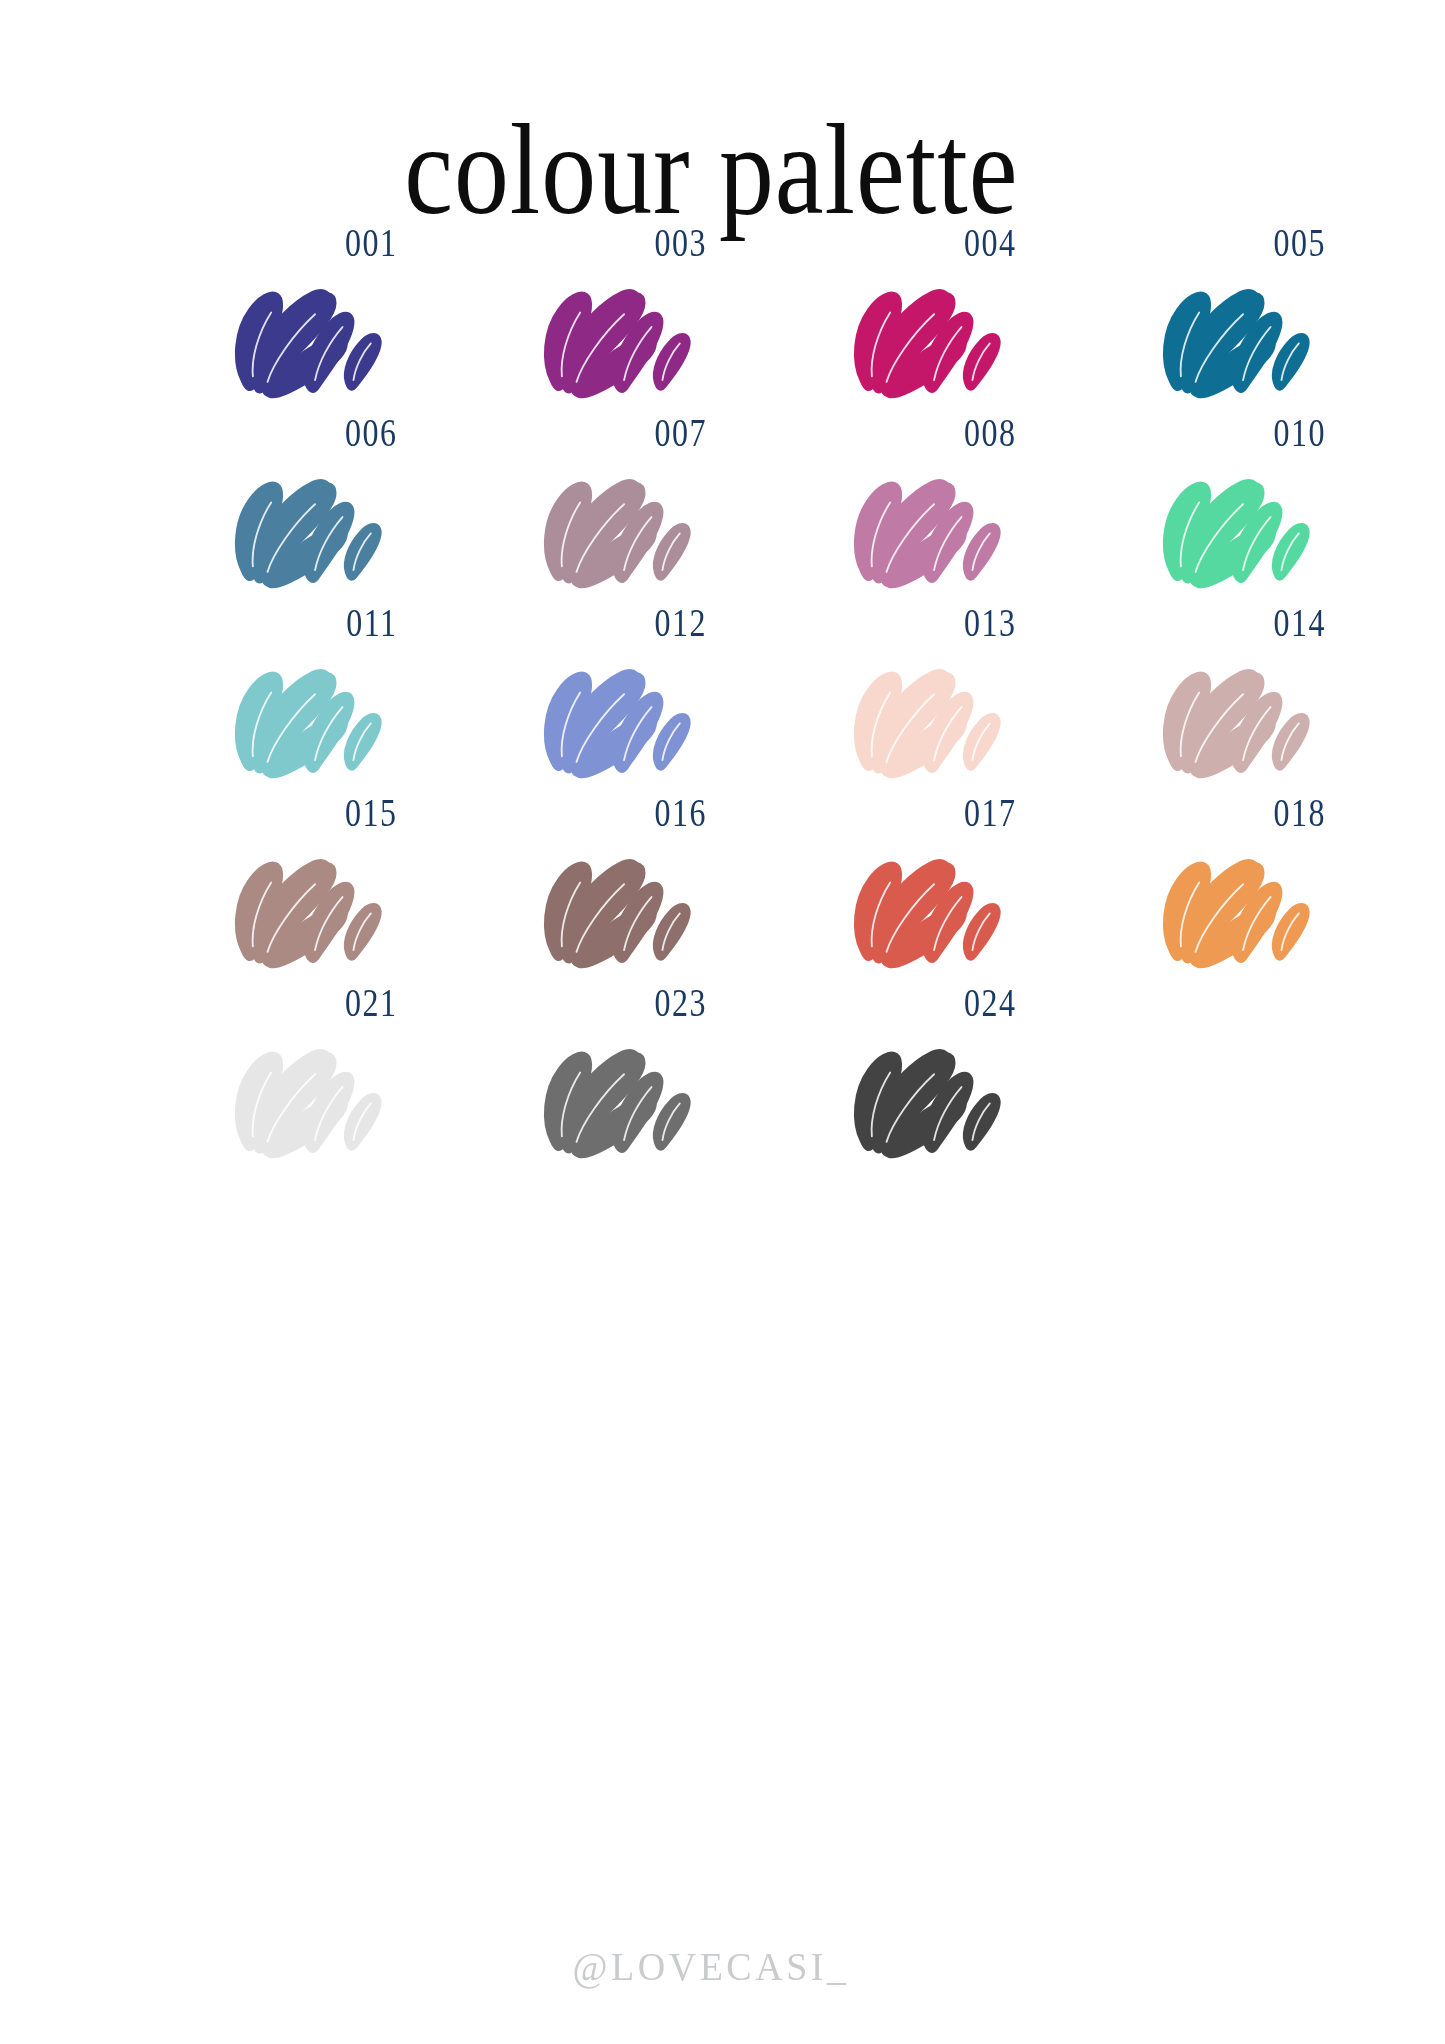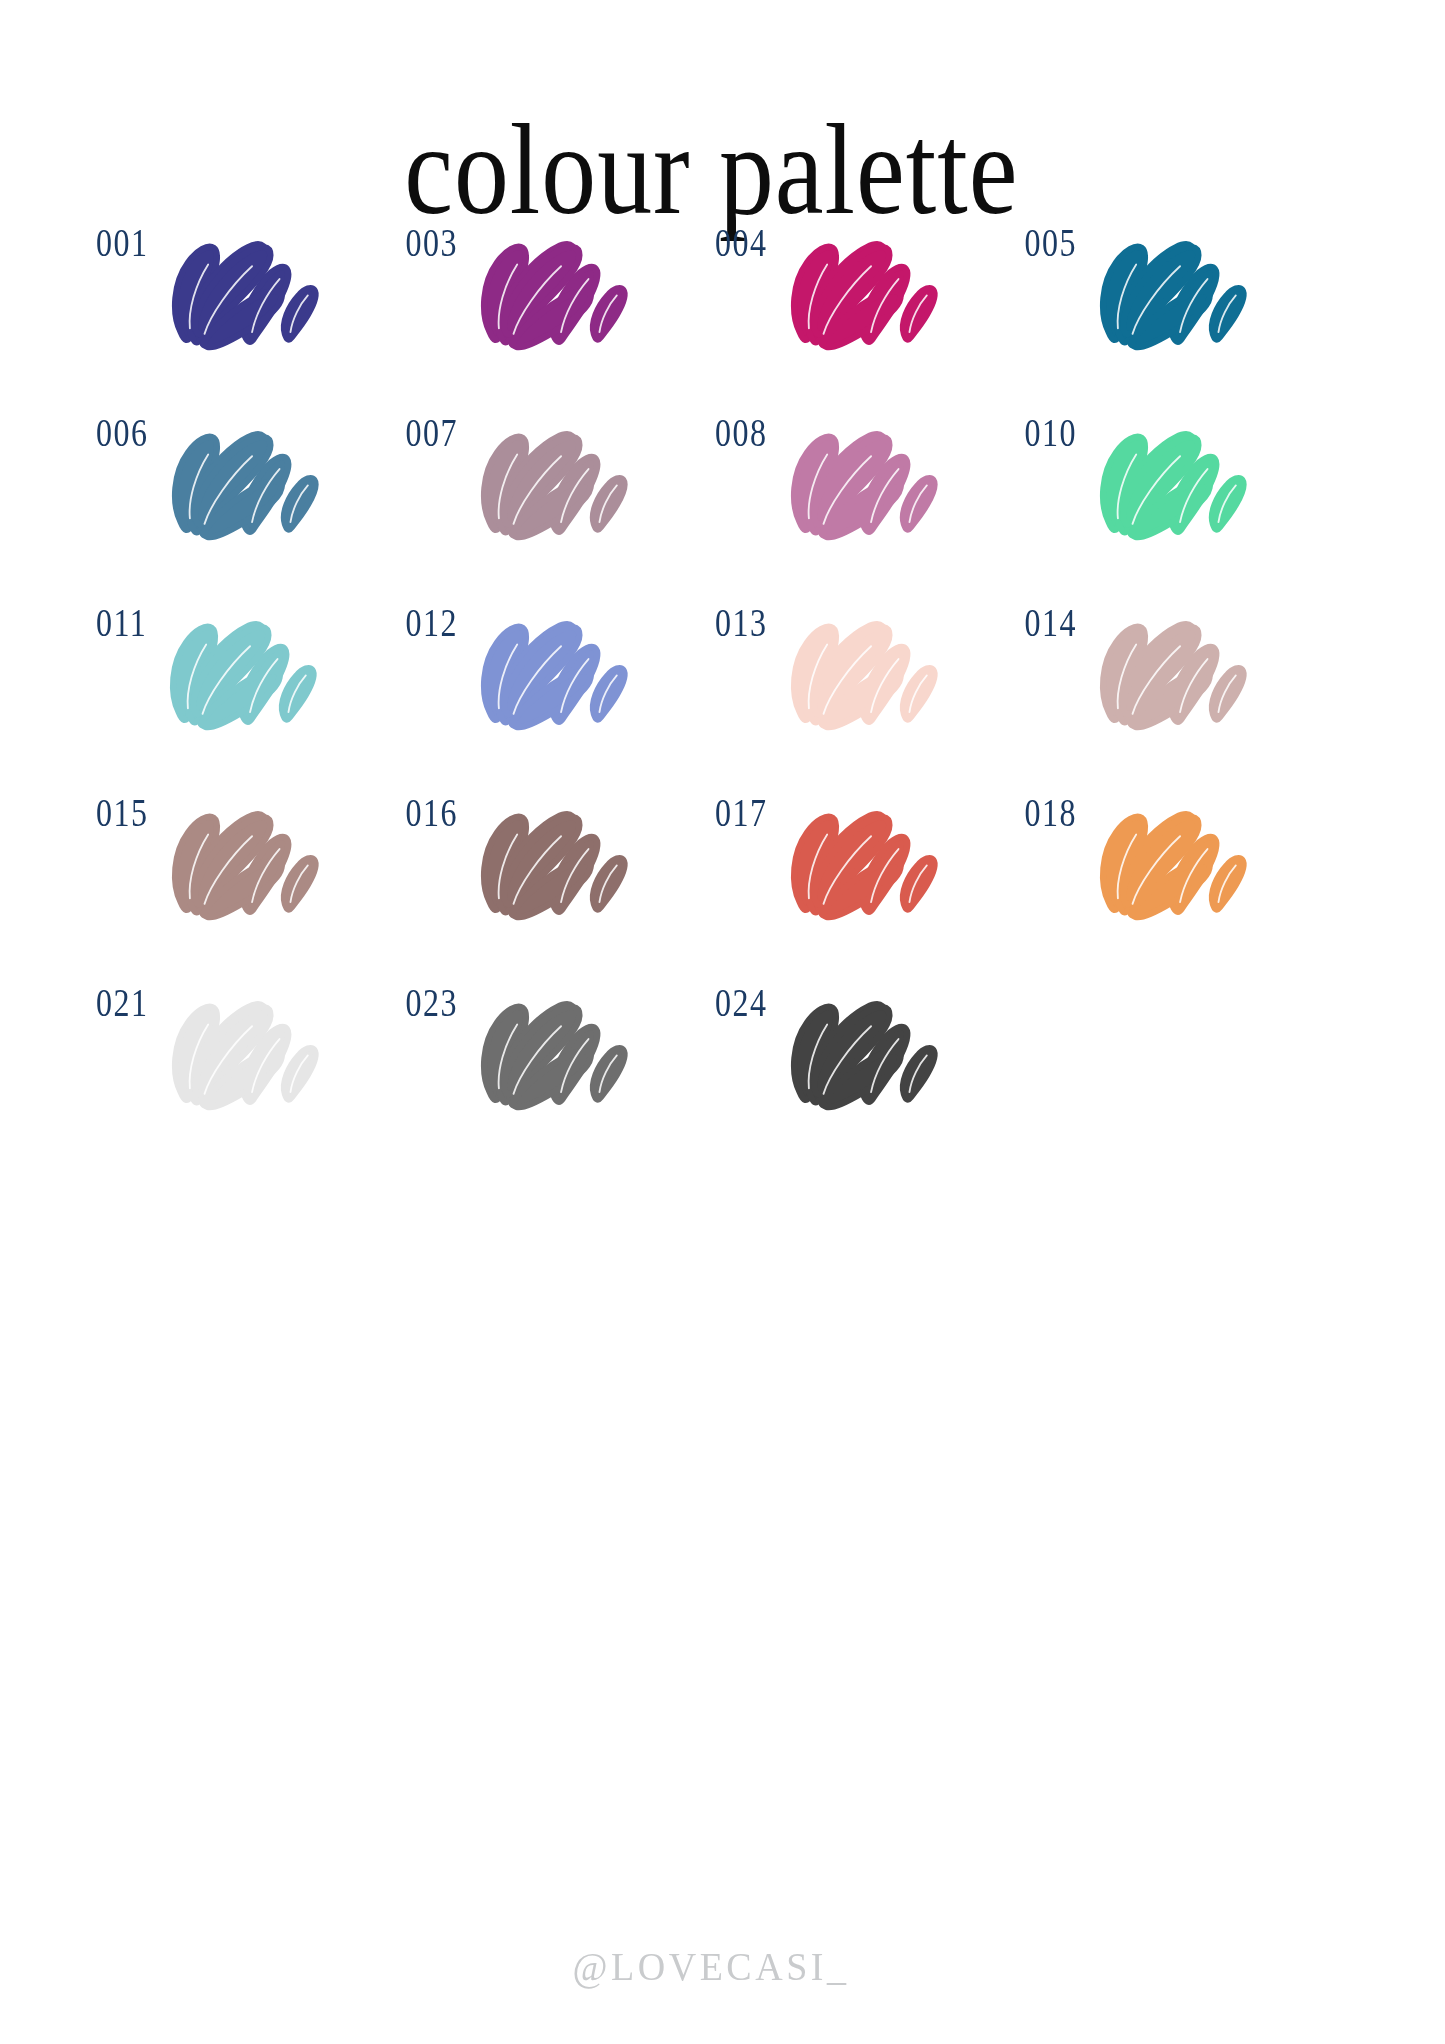--- a/index.html
+++ b/index.html
@@ -56,22 +56,22 @@
     grid-template-columns: repeat(4, 1fr);
     grid-auto-rows: 190px;
     column-gap: 8px;
     row-gap: 0px;
     box-sizing: border-box;
     flex: 0 0 auto;
   }
 
   .cell {
     display: flex;
-    flex-direction: row;
-    align-items: flex-start;
+    flex-direction: column;
+    align-items: flex-end;
     justify-content: flex-start;
     position: relative;
   }
 
   .swatch-label {
     font-family: "Liberation Serif", "DejaVu Serif", serif;
     font-size: 32px;
     letter-spacing: 1.5px;
     color: #1b3a63;
     line-height: 1;

